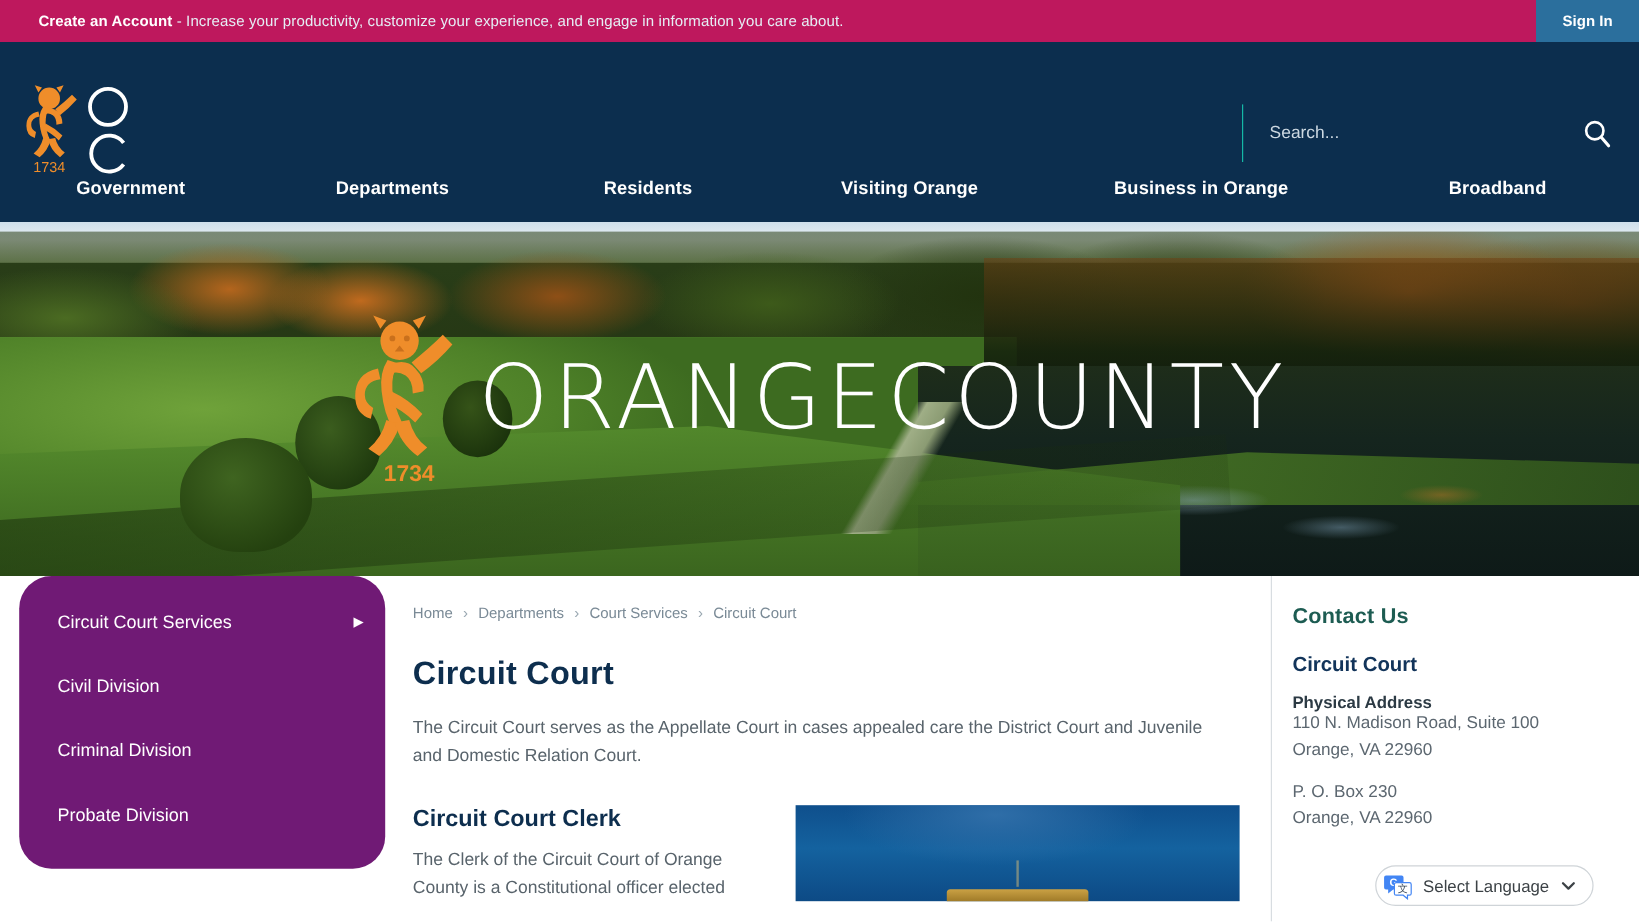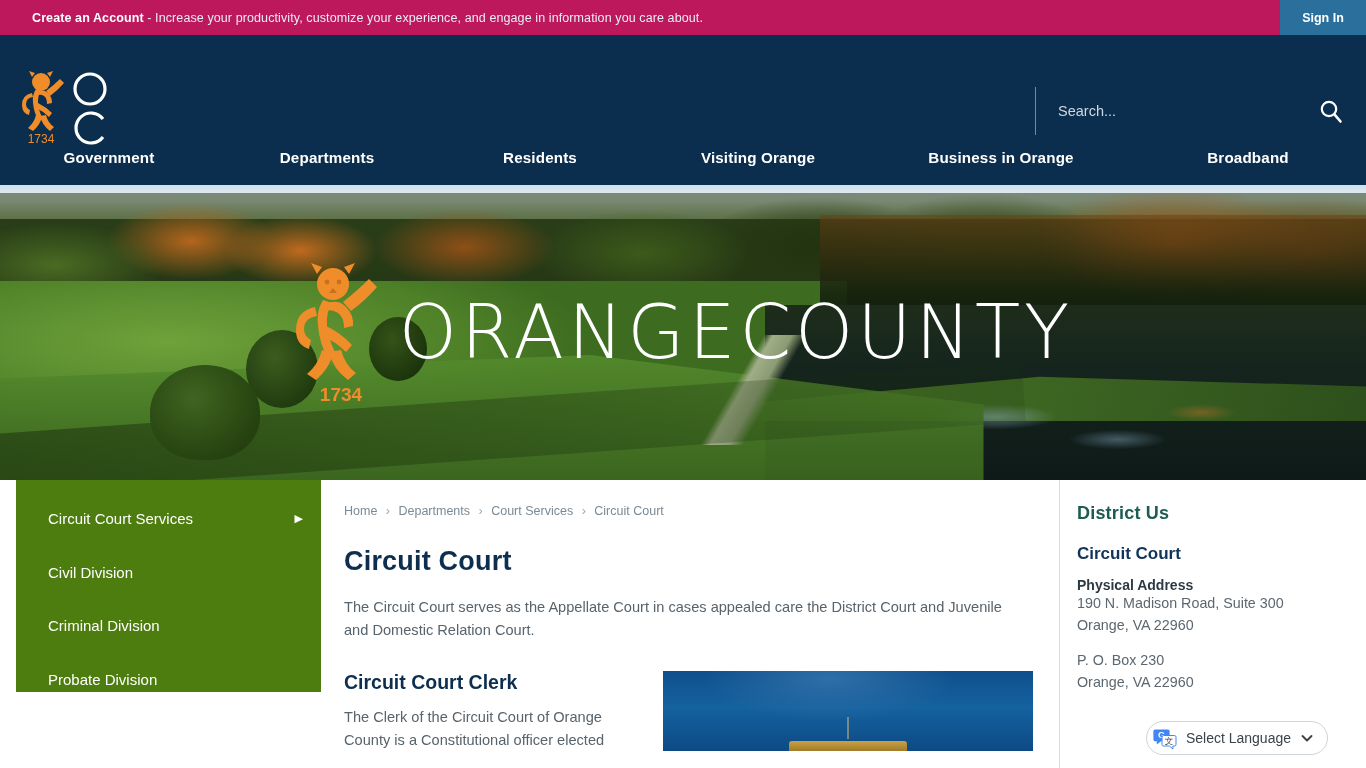--- a/index.html
+++ b/index.html
@@ -216,23 +216,24 @@
     position: relative;
     height: 288px;
     background: #ffffff;
   }
 
   
   #left-sidebar {
     position: absolute;
     left: 16px; top: 0;
     width: 305px;
-    height: 212px;
-    background: #4d7c0f;
+    height: 244px;
+    background: #701a75;
     padding-top: 12px;
+    border-radius: 27px;
   }
   .sidebar-item {
     position: relative;
     height: 53.5px;
     display: flex;
     align-items: center;
     padding-left: 32px;
     padding-right: 22px;
     color: #ffffff;
     font-size: 15px;
@@ -518,25 +519,25 @@
         <p id="clerk-body">The Clerk of the Circuit Court of Orange County is a Constitutional officer elected</p>
       </div>
       <div id="clerk-image">
         <div class="spire"></div>
         <div class="dome"></div>
       </div>
     </div>
   </main>
 
   <aside id="right-col">
-    <div id="contact-us-heading">District Us</div>
+    <div id="contact-us-heading">Contact Us</div>
     <div id="contact-name">Circuit Court</div>
 
     <div class="addr-label">Physical Address</div>
-    <div class="addr-line">190 N. Madison Road, Suite 300</div>
+    <div class="addr-line">110 N. Madison Road, Suite 100</div>
     <div class="addr-line">Orange, VA 22960</div>
 
     <div class="addr-gap"></div>
 
     <div class="addr-line">P. O. Box 230</div>
     <div class="addr-line">Orange, VA 22960</div>
   </aside>
 </div>
 
 <div id="translate-widget">

